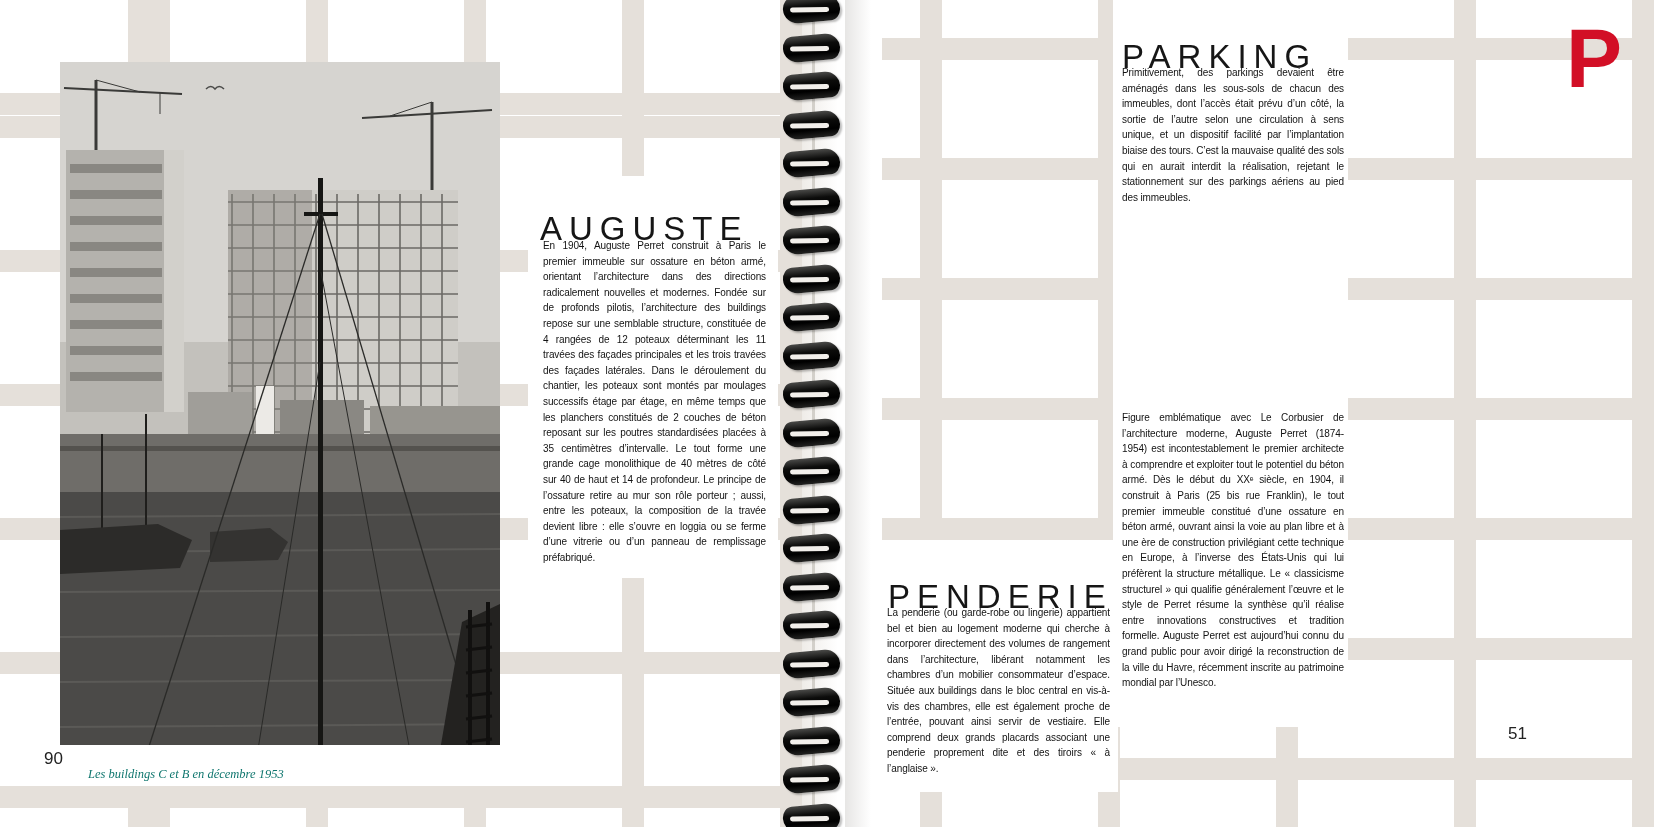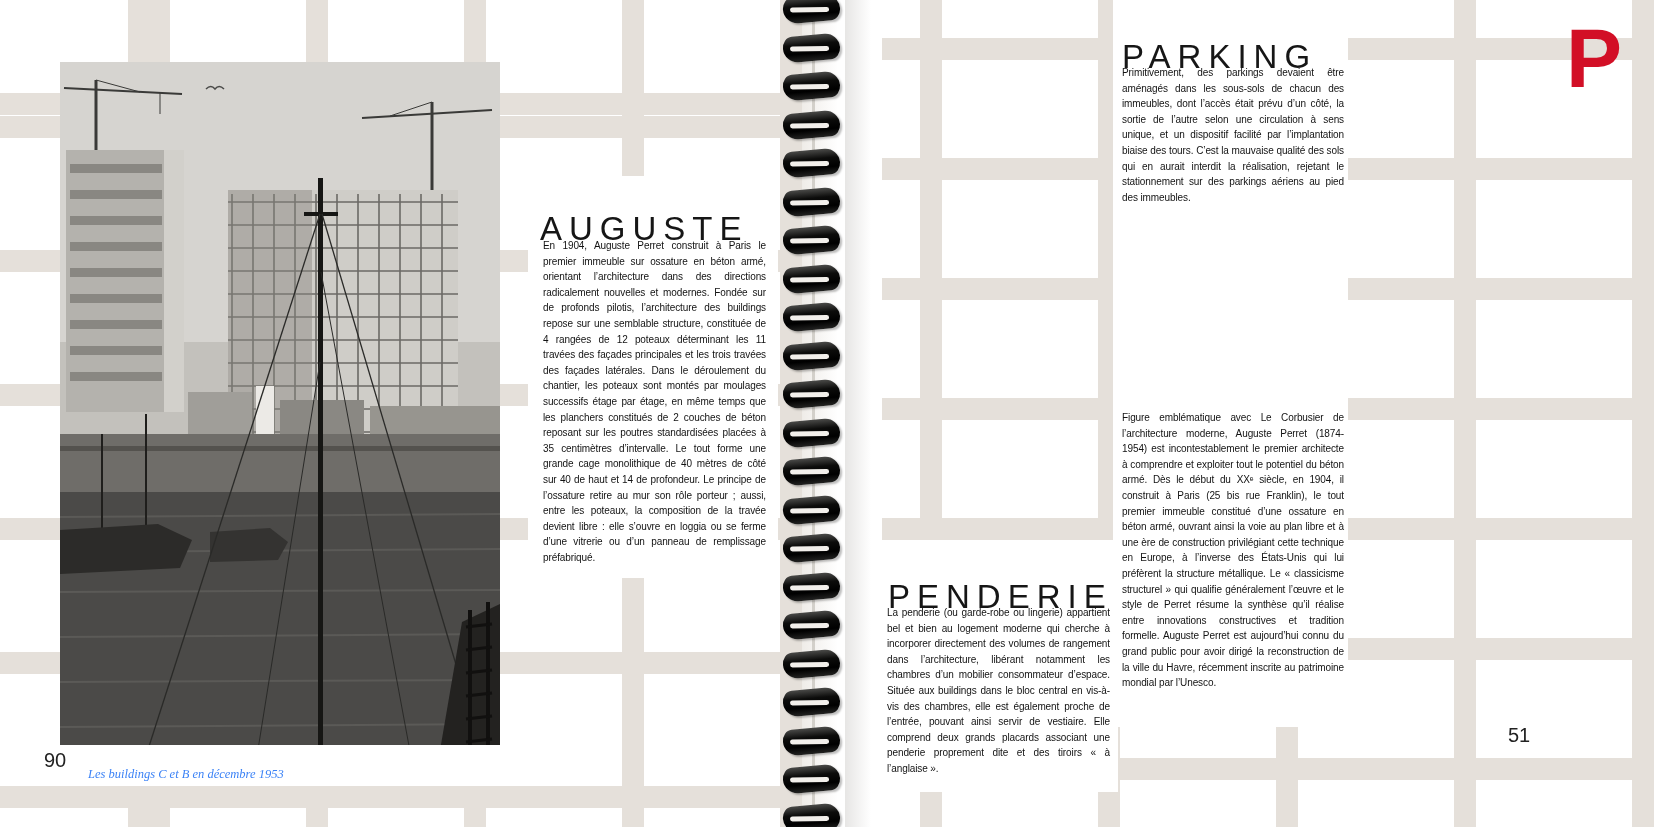--- a/index.html
+++ b/index.html
@@ -69,25 +69,25 @@
     position:absolute;
     font-size:33px;font-weight:400;letter-spacing:7px;
     color:#161616;white-space:nowrap;line-height:1;margin-top:28px;
   }
   .title-perret{letter-spacing:3px;}
   .body-text{
     position:absolute;
     font-size:10px;line-height:15.6px;text-align:justify;
     color:#121212;letter-spacing:-0.1px;
   }
-  .pagenum{position:absolute;font-size:20px;color:#222;}
+  .pagenum{position:absolute;font-size:17px;color:#222;}
   .photo-caption{
     position:absolute;left:88px;top:767px;
     font-family:"Liberation Serif", serif;font-style:italic;
-    font-size:12.5px;color:#3b82f6;
+    font-size:12.5px;color:#0f766e;
   }
   .index-letter{
     position:absolute;left:1566px;top:16px;
     font-size:84px;font-weight:bold;line-height:1;
     color:#d20f26;
   }
   
   .photo{
     position:absolute;left:60px;top:62px;width:440px;height:700px;
     background:#d6d4d0;overflow:hidden;

